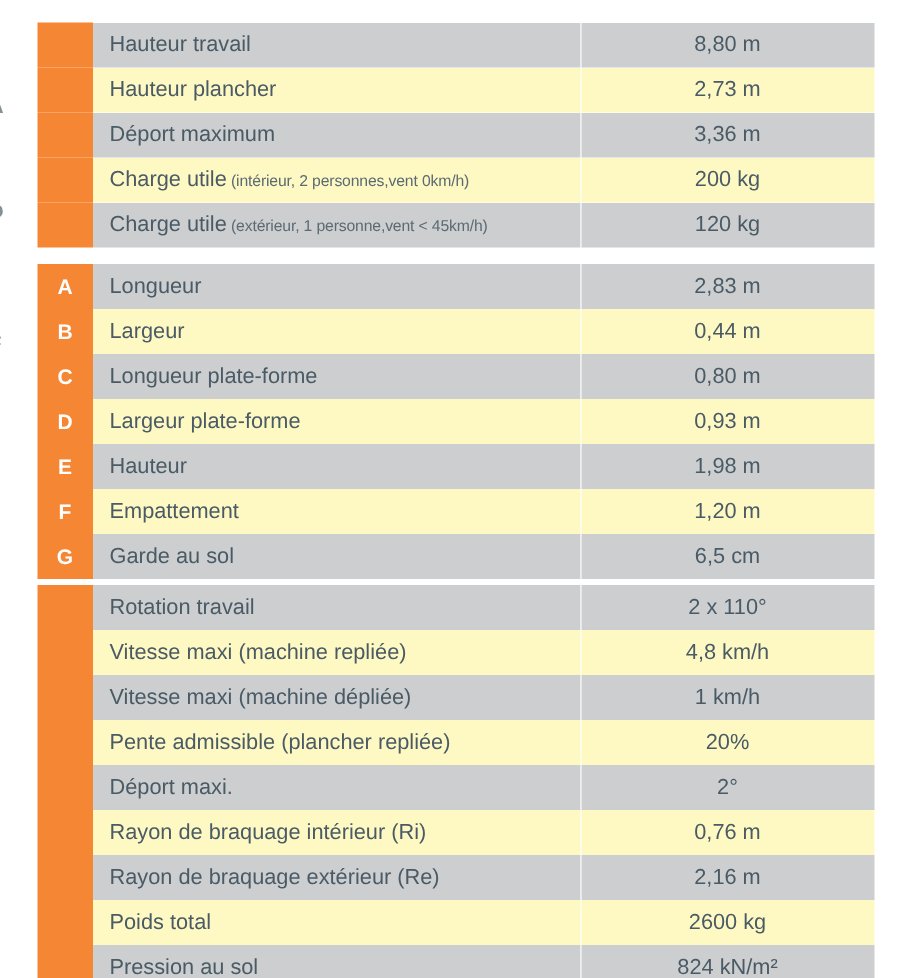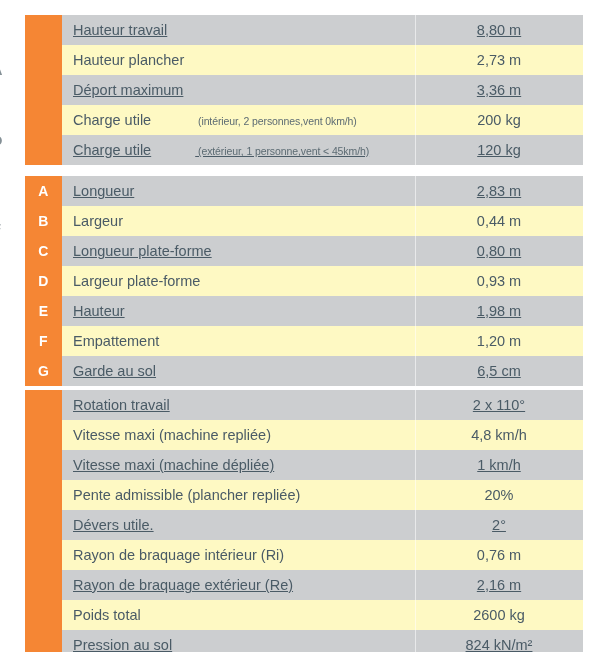--- a/index.html
+++ b/index.html
@@ -59,41 +59,40 @@
     color: #4a5b66;
     font-size: 14.5px;
     vertical-align: middle;
     white-space: nowrap;
     overflow: hidden;
   }
   td.label-cell .note {
     font-size: 10.5px;
     color: #5c6b73;
     letter-spacing: -.1px;
-    padding-left: 44px;
   }
   td.value-cell {
-    width: 168px;
+    width: 196px;
     text-align: center;
     color: #4a5b66;
     font-size: 14.5px;
     vertical-align: middle;
     padding: 0;
     position: relative;
   }
   td.value-cell::before {
     content: "";
     position: absolute;
     left: 0; top: 0; bottom: 0;
     width: 1px;
     background: rgba(255,255,255,.55);
   }
 
   tr.row-dark td.label-cell,
-  tr.row-dark td.value-cell { background: #ccced0; text-decoration: underline; }
+  tr.row-dark td.value-cell { background: #ccced0; }
   tr.row-light td.label-cell,
   tr.row-light td.value-cell { background: #fef9c3; }
 
   
   #table-1 { top: 15px; }
   #table-2 { top: 176px; }
   #table-3 { top: 390px; }
 </style>
 </head>
 <body>
@@ -193,21 +192,21 @@
           <td class="label-cell"><span>Vitesse maxi (machine dépliée)</span></td>
           <td class="value-cell">1 km/h</td>
         </tr>
         <tr class="row-light">
           <td class="tag-cell"></td>
           <td class="label-cell"><span>Pente admissible (plancher repliée)</span></td>
           <td class="value-cell">20%</td>
         </tr>
         <tr class="row-dark">
           <td class="tag-cell"></td>
-          <td class="label-cell"><span>Dévers utile.</span></td>
+          <td class="label-cell"><span>Déport maxi.</span></td>
           <td class="value-cell">2°</td>
         </tr>
         <tr class="row-light">
           <td class="tag-cell"></td>
           <td class="label-cell"><span>Rayon de braquage intérieur (Ri)</span></td>
           <td class="value-cell">0,76 m</td>
         </tr>
         <tr class="row-dark">
           <td class="tag-cell"></td>
           <td class="label-cell"><span>Rayon de braquage extérieur (Re)</span></td>

